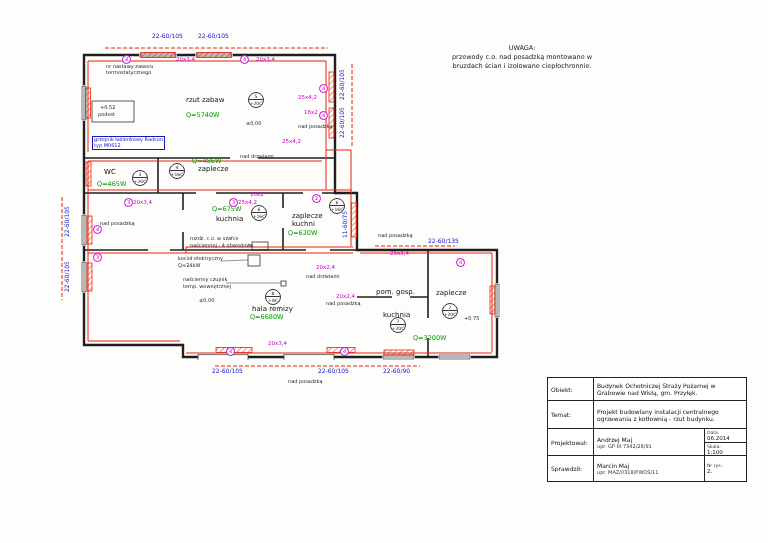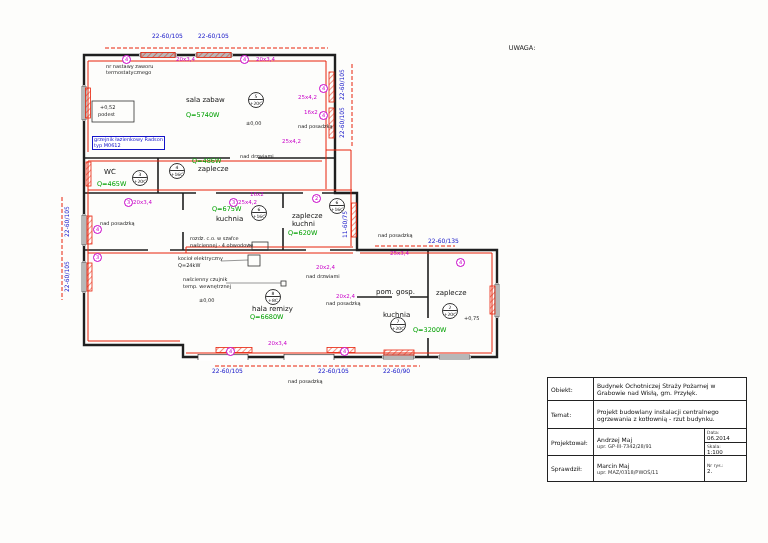--- a/index.html
+++ b/index.html
@@ -170,22 +170,22 @@
       <div class="lbl blue" style="left: 428px; top: 238px;">22-60/135</div>
       <div class="lbl blue" style="left: 212px; top: 368px;">22-60/105</div>
       <div class="lbl blue" style="left: 318px; top: 368px;">22-60/105</div>
       <div class="lbl blue" style="left: 383px; top: 368px;">22-60/90</div>
       <div class="lbl green" style="left: 186px; top: 112px;">Q=5740W</div>
       <div class="lbl green" style="left: 192px; top: 158px;">Q=486W</div>
       <div class="lbl green" style="left: 97px; top: 181px;">Q=465W</div>
       <div class="lbl green" style="left: 212px; top: 206px;">Q=675W</div>
       <div class="lbl green" style="left: 288px; top: 230px;">Q=620W</div>
       <div class="lbl green" style="left: 250px; top: 314px;">Q=6680W</div>
-      <div class="lbl green" style="left: 413px; top: 327px;">Q=3200W</div>
-      <div class="lbl room" style="left: 186px; top: 96px;">sala zabaw</div>
+      <div class="lbl green" style="left: 413px; top: 335px;">Q=3200W</div>
+      <div class="lbl room" style="left: 186px; top: 96px;">rzut zabaw</div>
       <div class="lbl room" style="left: 104px; top: 168px;">WC</div>
       <div class="lbl room" style="left: 198px; top: 165px;">zaplecze</div>
       <div class="lbl room" style="left: 216px; top: 215px;">kuchnia</div>
       <div class="lbl room pre" style="left: 292px; top: 212px;">zaplecze
 kuchni</div>
       <div class="lbl room" style="left: 376px; top: 288px;">pom. gosp.</div>
       <div class="lbl room" style="left: 436px; top: 289px;">zaplecze</div>
       <div class="lbl room" style="left: 383px; top: 311px;">kuchnia</div>
       <div class="lbl room" style="left: 252px; top: 305px;">hala remizy</div>
       <div class="lbl tiny pre" style="left: 106px; top: 64px;">nr nastawy zaworu
@@ -263,20 +263,22 @@
       <div class="vnum" style="left: 93px; top: 253px;">3</div>
       <div class="vnum" style="left: 229px; top: 198px;">3</div>
       <div class="vnum" style="left: 312px; top: 194px;">2</div>
       <div class="vnum" style="left: 456px; top: 258px;">4</div>
       <div class="vnum" style="left: 226px; top: 347px;">4</div>
       <div class="vnum" style="left: 340px; top: 347px;">4</div>
     </div>
 
   <div class="note">
     <div>UWAGA:</div>
+    <div class="pre">przewody c.o. nad posadzką montowane w
+bruzdach ścian i izolowane ciepłochronnie.</div>
   </div>
 
   <div class="tb">
     <div class="tb-row two r1">
       <div class="tb-label">Obiekt:</div>
       <div class="tb-value">Budynek Ochotniczej Straży Pożarnej w Grabowie nad Wisłą, gm. Przyłęk.</div>
     </div>
     <div class="tb-row two r2">
       <div class="tb-label">Temat:</div>
       <div class="tb-value">Projekt budowlany instalacji centralnego ogrzewania z kotłownią - rzut budynku.</div>

